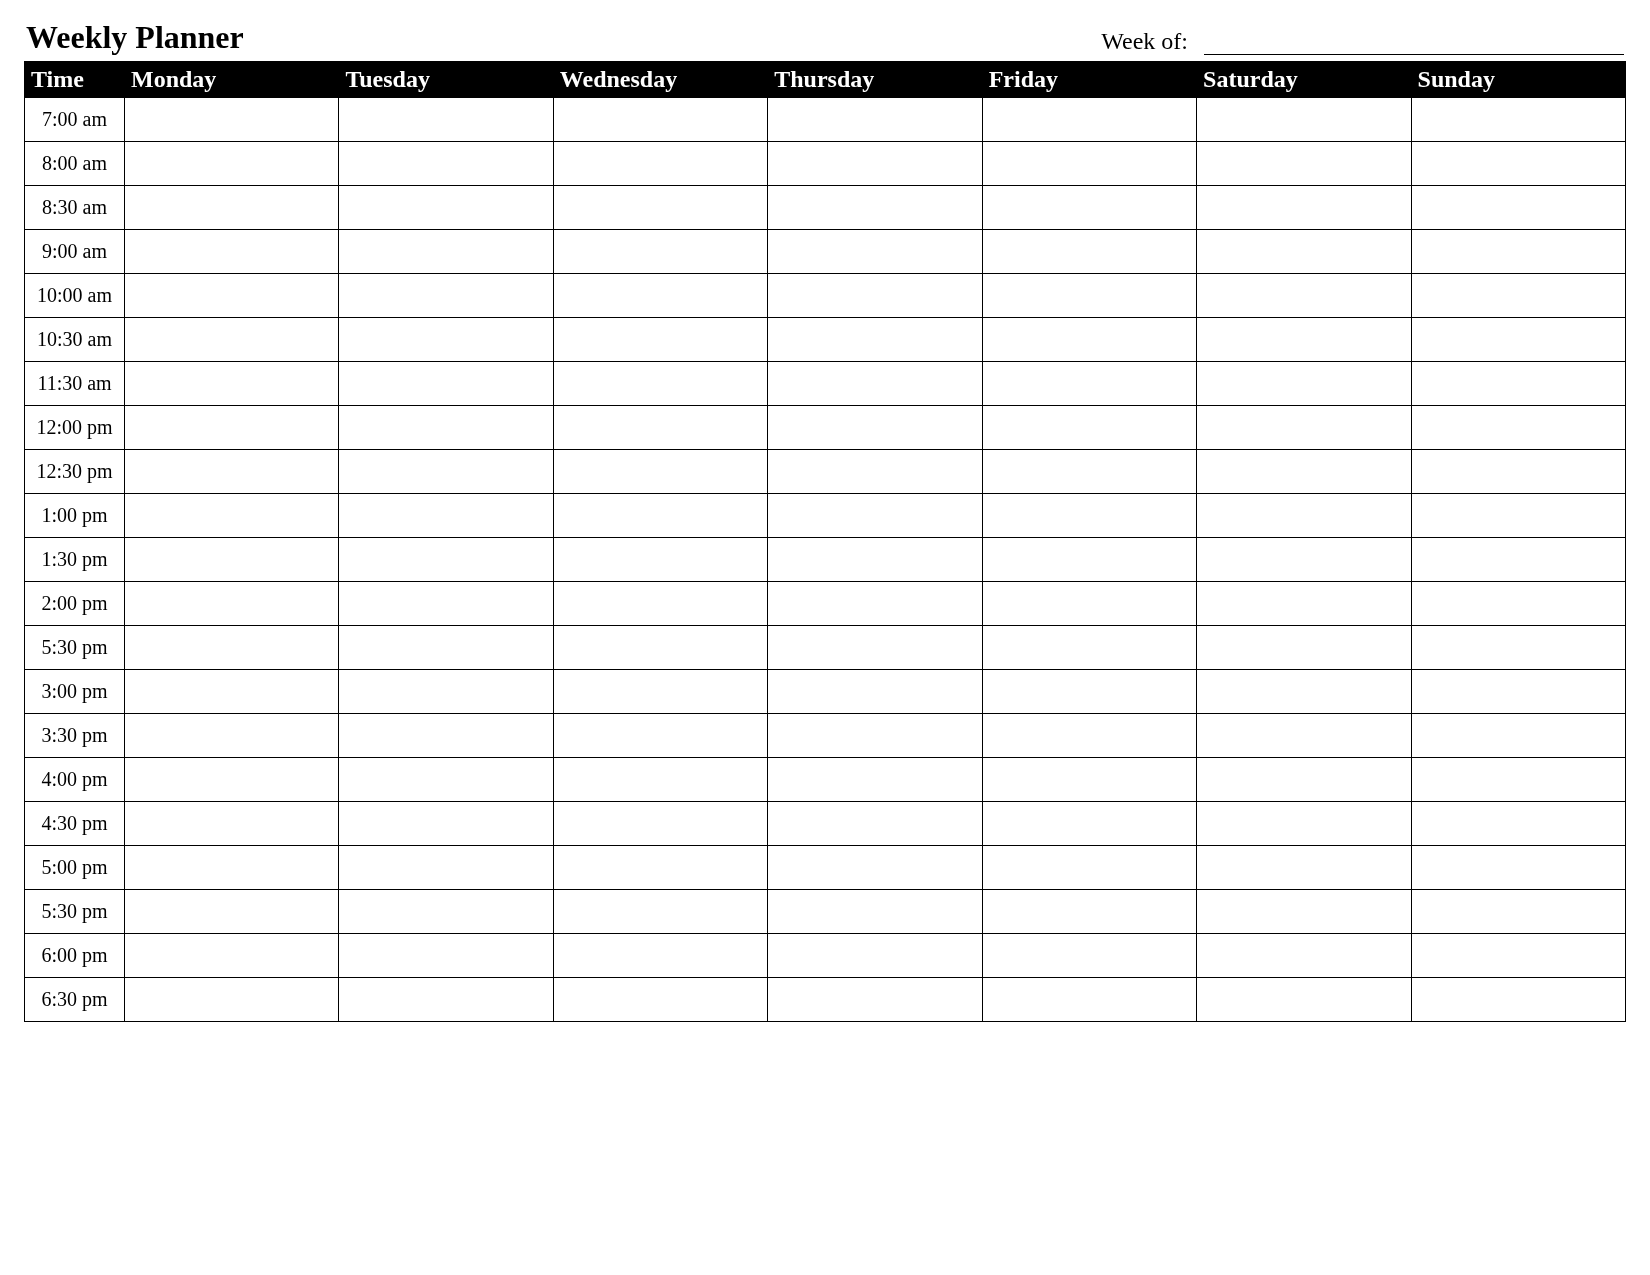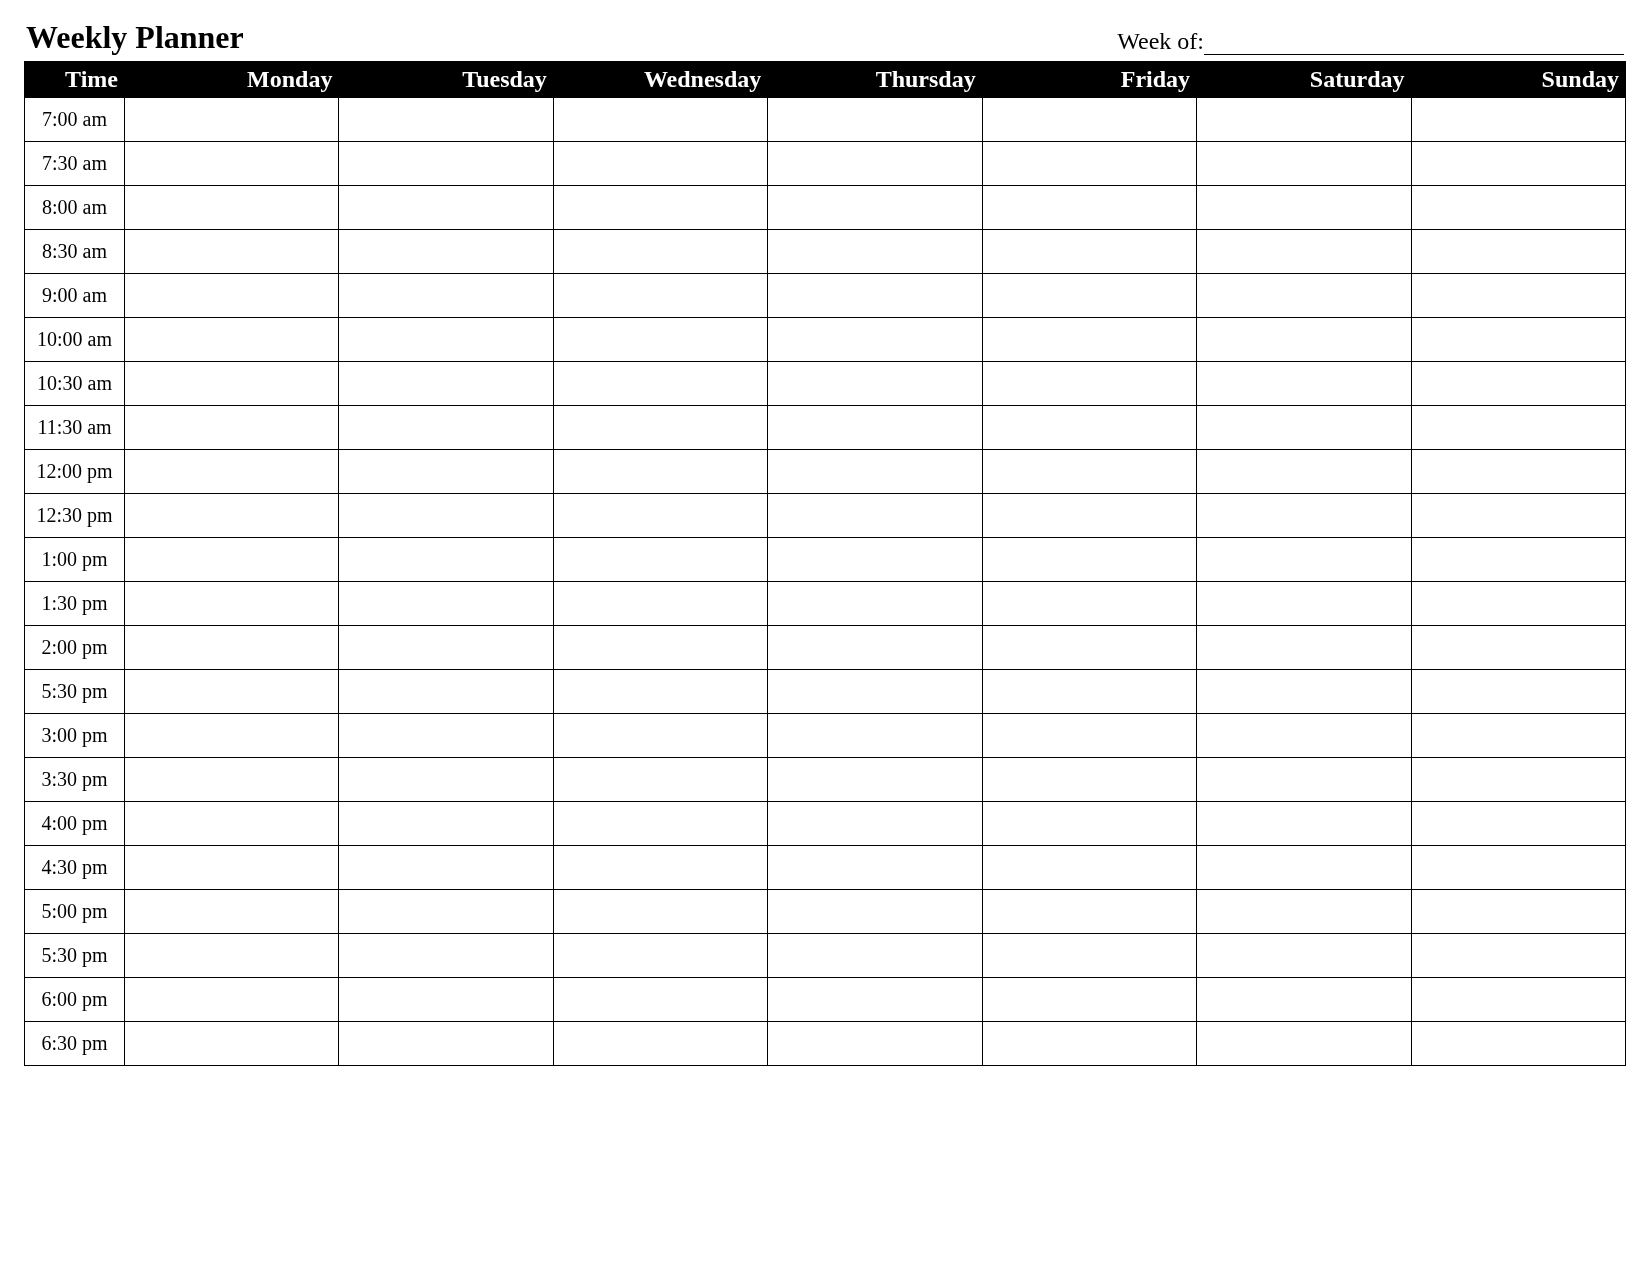--- a/index.html
+++ b/index.html
@@ -24,21 +24,21 @@
   }
   .title {
     font-size: 32px;
     font-weight: bold;
     line-height: 1.1;
   }
   .week-of {
     display: flex;
     align-items: flex-end;
     font-size: 24px;
-    gap: 0;
+    gap: 16px;
   }
   .week-of-line {
     display: inline-block;
     border-bottom: 1.5px solid #000;
     min-width: 420px;
     height: 22px;
     background: transparent;
     outline: none;
     font-family: inherit;
     font-size: 22px;
@@ -49,21 +49,21 @@
     table-layout: fixed;
   }
   table.planner col.time-col { width: 100px; }
   table.planner thead th {
     background: #000000;
     color: #ffffff;
     font-weight: bold;
     font-size: 24px;
     padding: 4px 6px;
     border: 1.5px solid #000000;
-    text-align: right;
+    text-align: left;
     height: 36px;
   }
   table.planner tbody td {
     border: 1.5px solid #000000;
     height: 44px;
     padding: 0 10px;
     font-size: 20px;
     text-align: left;
     vertical-align: middle;
     background: #ffffff;
@@ -135,44 +135,20 @@
             <span class="cell-input"></span>
           </td>
           <td>
             <span class="cell-input"></span>
           </td>
           <td>
             <span class="cell-input"></span>
           </td>
         </tr>
         <tr>
-          <td class="time-cell">7:30 am</td>
-          <td>
-            <span class="cell-input"></span>
-          </td>
-          <td>
-            <span class="cell-input"></span>
-          </td>
-          <td>
-            <span class="cell-input"></span>
-          </td>
-          <td>
-            <span class="cell-input"></span>
-          </td>
-          <td>
-            <span class="cell-input"></span>
-          </td>
-          <td>
-            <span class="cell-input"></span>
-          </td>
-          <td>
-            <span class="cell-input"></span>
-          </td>
-        </tr>
-        <tr>
           <td class="time-cell">8:00 am</td>
           <td>
             <span class="cell-input"></span>
           </td>
           <td>
             <span class="cell-input"></span>
           </td>
           <td>
             <span class="cell-input"></span>
           </td>

